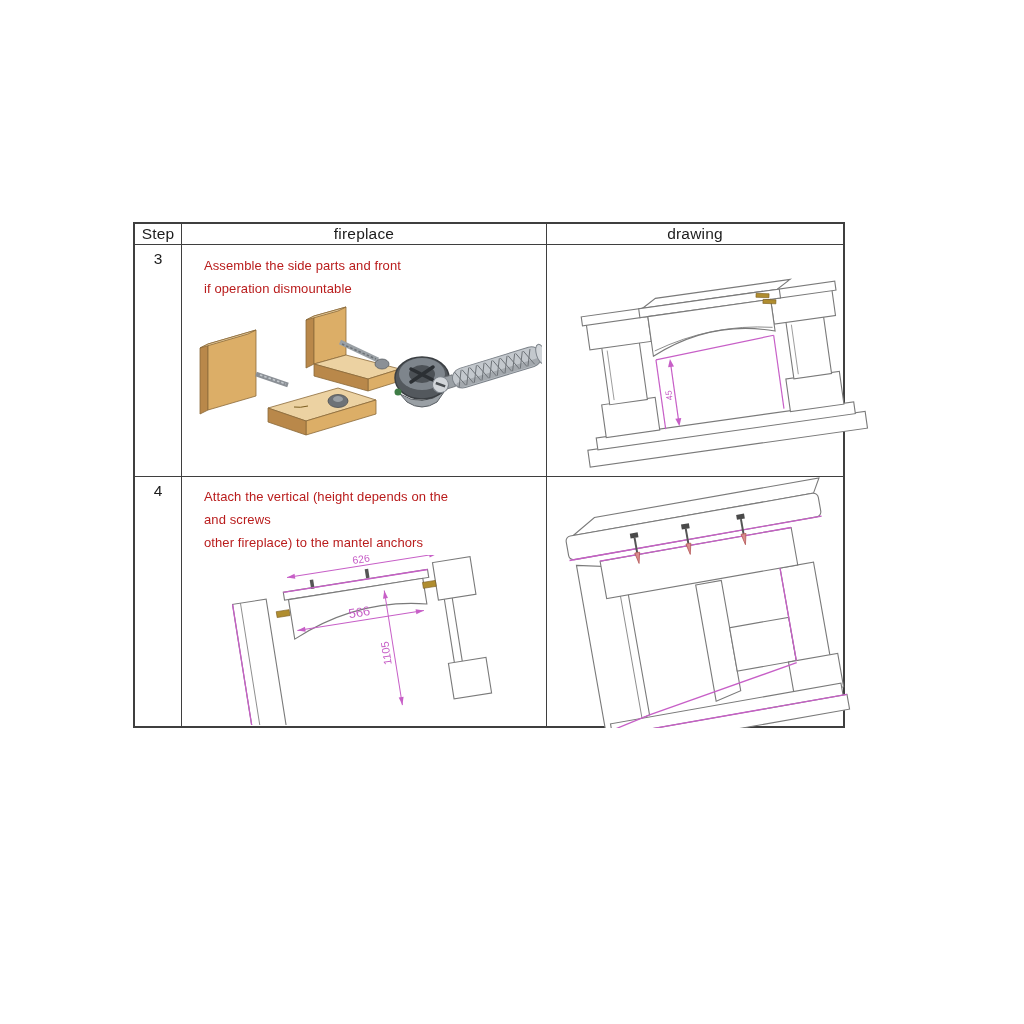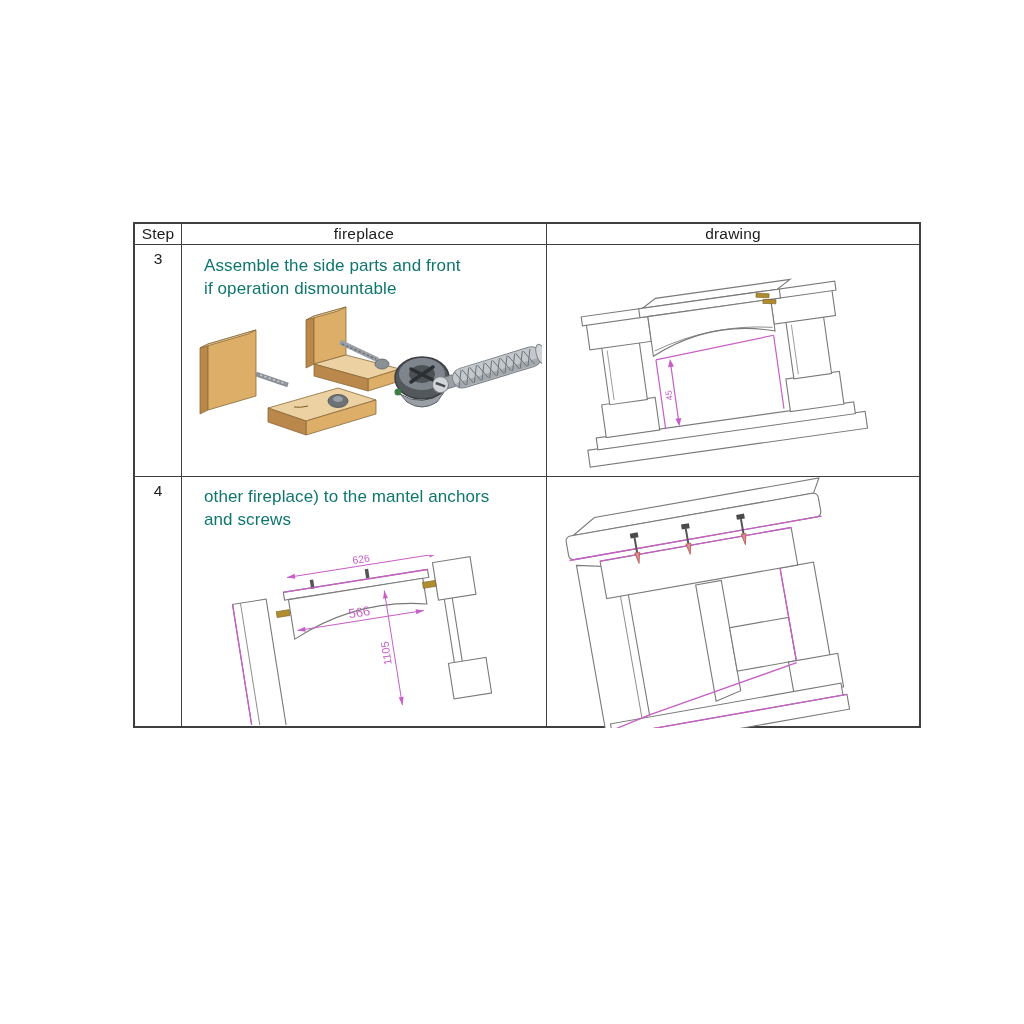--- a/index.html
+++ b/index.html
@@ -1,30 +1,30 @@
 <!DOCTYPE html>
 <html><head>
 <meta charset="utf-8">
 <style>
   html,body{margin:0;padding:0;background:#ffffff;}
   .canvas{
     position:relative;width:1024px;height:1024px;background:#ffffff;
     font-family:"Liberation Sans",sans-serif;color:#1c1c1c;overflow:hidden;
   }
   .assembly-table{
-    position:absolute;left:133px;top:222px;width:788px;height:506px;
+    position:absolute;left:133px;top:222px;width:712px;height:506px;
     box-sizing:border-box;border:2px solid #3f3f3f;background:#fff;
     display:grid;grid-template-columns:47px 365px 1fr;grid-template-rows:21px 232px 1fr;
   }
   .cell{position:relative;box-sizing:border-box;border-right:1.5px solid #3f3f3f;border-bottom:1.5px solid #3f3f3f;}
   .cell.col-last{border-right:none;}
   .cell.row-last{border-bottom:none;}
   .hcell{display:flex;align-items:center;justify-content:center;font-size:15.5px;letter-spacing:.2px;}
   .step-num{padding-top:5px;text-align:center;font-size:15.5px;}
-  .op-text{position:absolute;left:22px;top:9px;font-size:17px;line-height:23px;letter-spacing:.1px;color:#0f766e;}
+  .op-text{position:absolute;left:22px;top:9px;font-size:13px;line-height:23px;letter-spacing:.1px;color:#b91c1c;}
   .drawing-svg{position:absolute;left:0;top:0;}
   svg text{font-family:"Liberation Sans",sans-serif;}
 </style>
 </head>
 <body>
 
 <div class="canvas">
   <div class="assembly-table">
 
     <div class="cell hcell">
@@ -132,22 +132,23 @@
         </g>
       </svg>
     </div>
 
     <div class="cell row-last">
       <div class="step-num">4</div>
     </div>
 
     <div class="cell row-last">
       <div class="op-text" style="top:8px;">
+        <div>Attach the vertical (height depends on the</div>
+        <div>and screws</div>
         <div>other fireplace) to the mantel anchors</div>
-        <div>and screws</div>
       </div>
       <svg class="drawing-svg" style="left:46px;top:78px;" width="314" height="170" viewBox="0 0 314 170">
         <g transform="rotate(-9 157 85)">
           <g stroke="#7a7a7a" fill="#ffffff" stroke-width="1.1">
             <rect x="12" y="26" width="34" height="146"></rect>
             <line x1="20" y1="26" x2="20" y2="172" stroke-width="0.8"></line>
             <rect x="64" y="22" width="146" height="8"></rect>
             <path d="M68,30 L204,30 L204,56 Q136,40 68,70 Z"></path>
             <rect x="216" y="16" width="38" height="38"></rect>
             <line x1="222" y1="54" x2="222" y2="118"></line>

